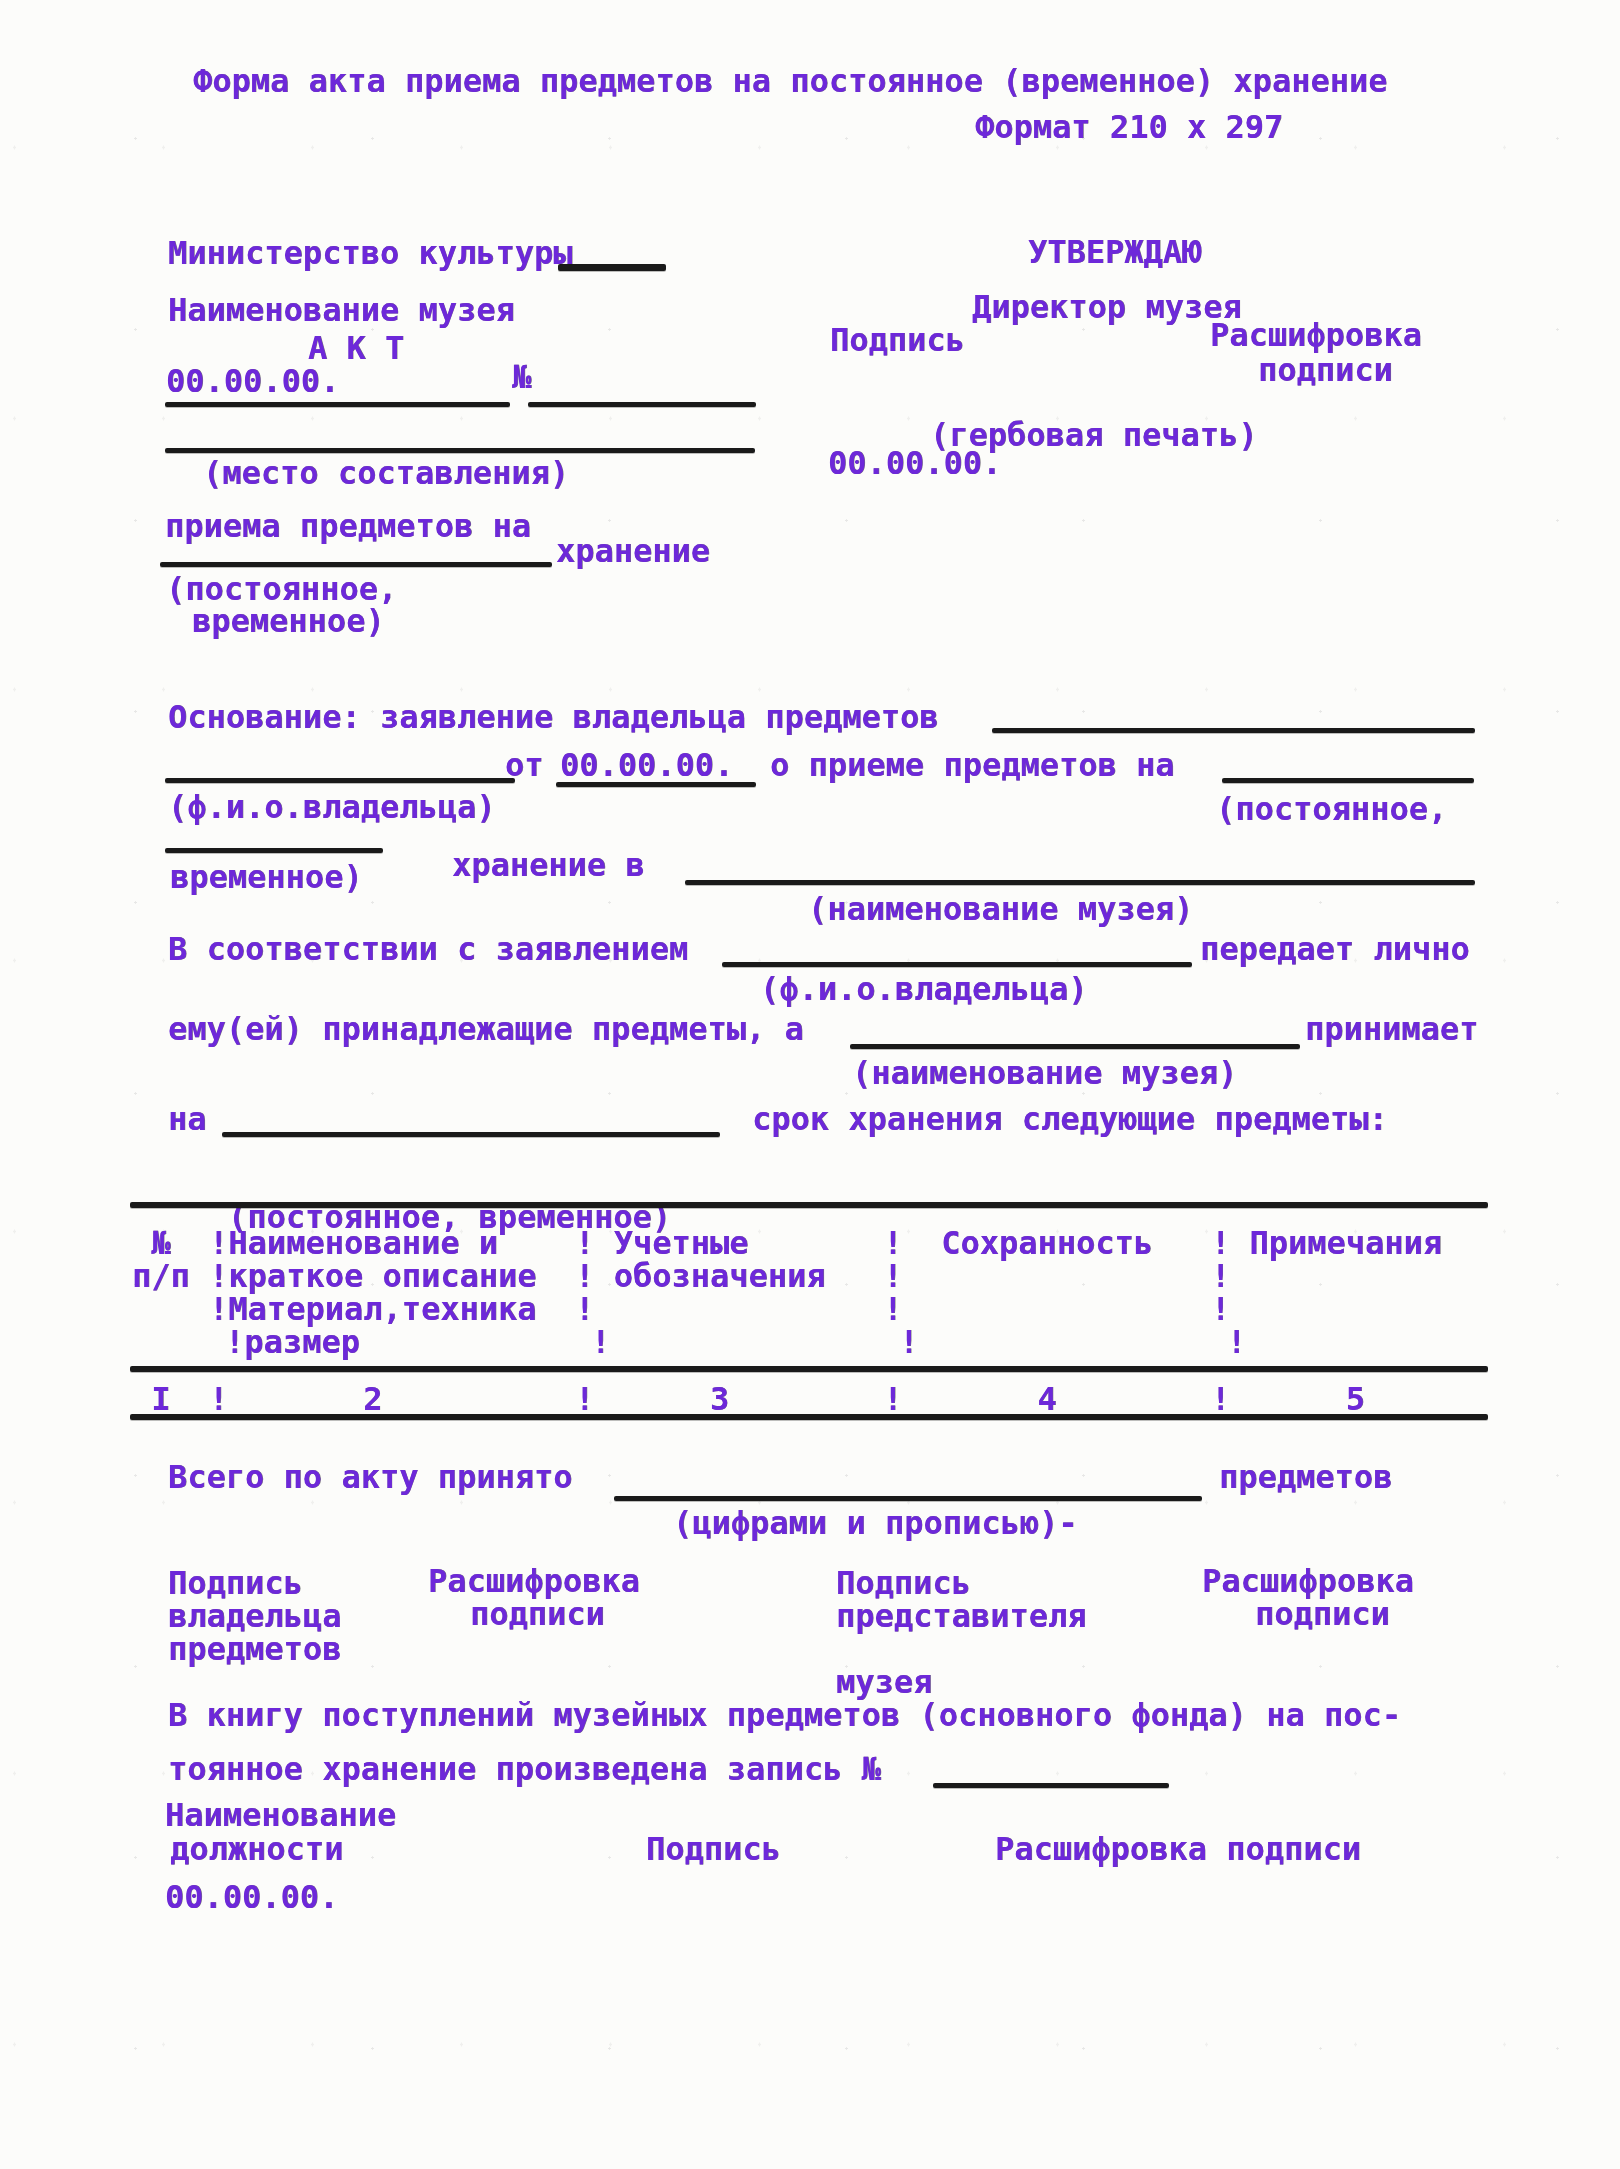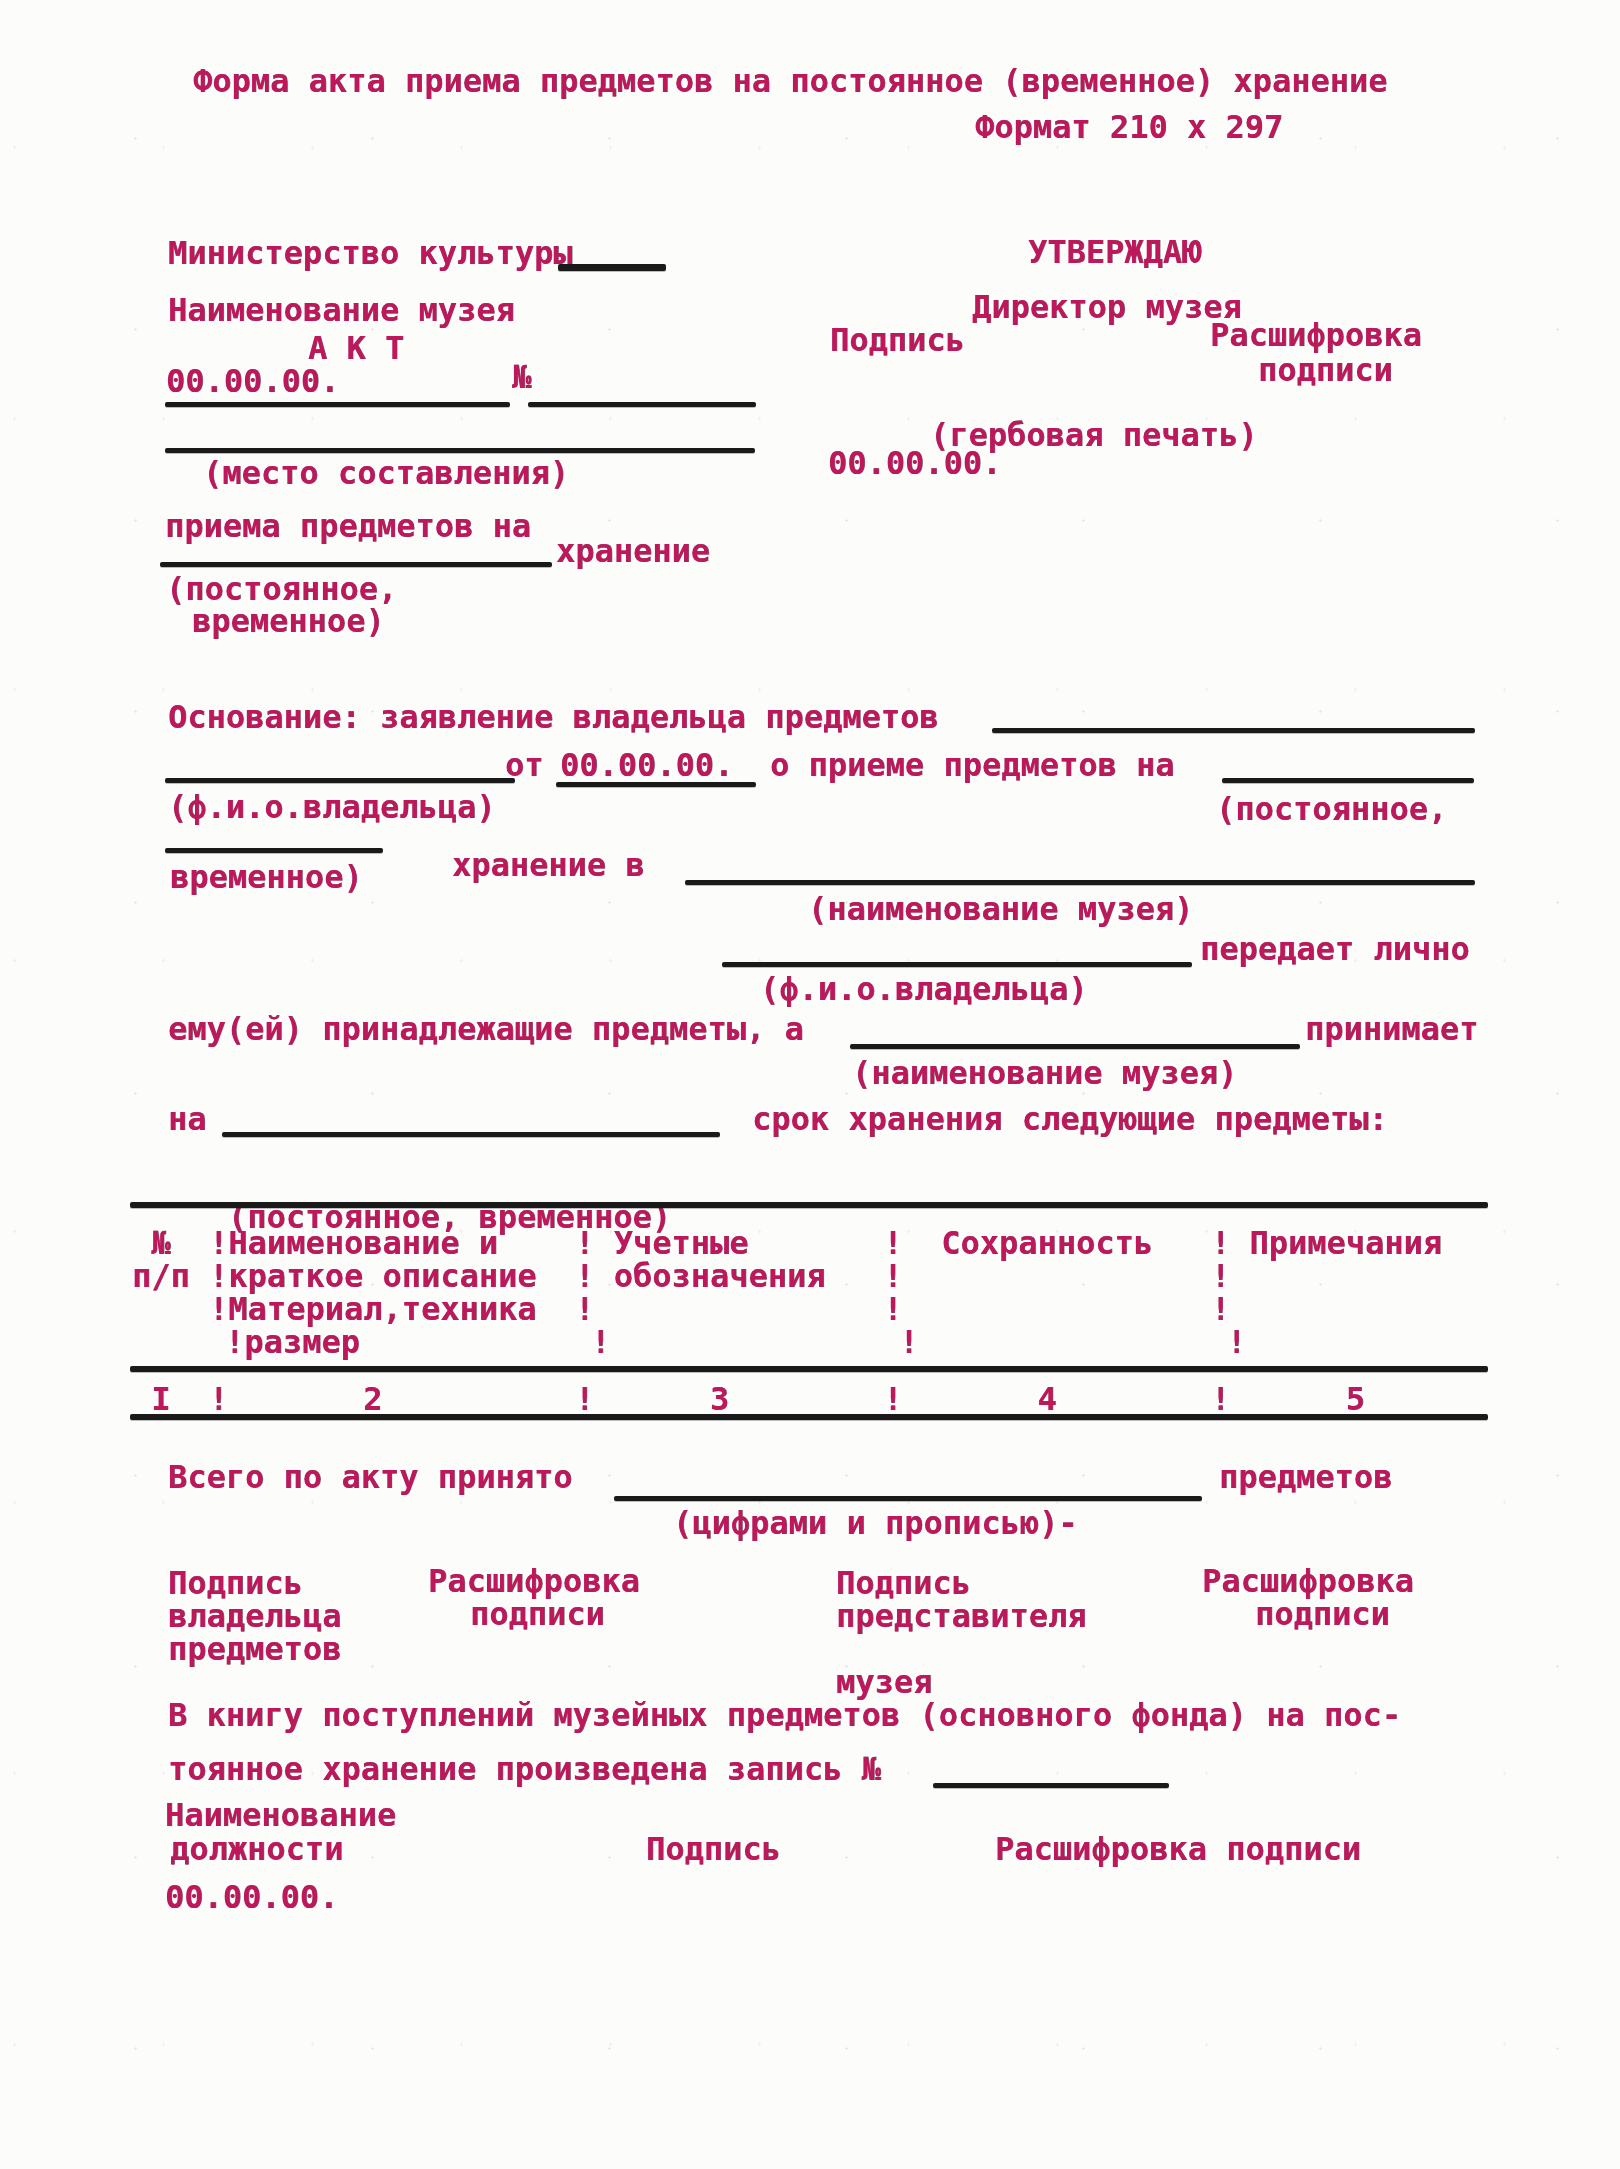--- a/index.html
+++ b/index.html
@@ -3,21 +3,21 @@
 <meta charset="utf-8">
 <style>
   html,body{margin:0;padding:0;background:#8a8a8a;}
   .page{
     position:relative;
     width:1620px;height:2169px;
     margin:0 auto;
     background:#fcfcfa;
     font-family:"DejaVu Sans Mono","Liberation Mono",monospace;
     font-weight:bold;
-    color:#be185d;
+    color:#6d28d9;
     overflow:hidden;
   }
   
   .page::before{
     content:"";position:absolute;inset:0;pointer-events:none;
     background-image:
       radial-gradient(rgba(50,50,50,.10) 1.2px, transparent 1.4px),
       radial-gradient(rgba(50,50,50,.06) 1px, transparent 1.2px);
     background-size:237px 191px,149px 271px;
     background-position:17px 43px,89px 12px;
@@ -82,20 +82,21 @@
   <div class="rule" style="left:1222px;top:778px;width:252px;"></div>
   <div class="t" style="left:168px;top:790px;">(ф.и.о.владельца)</div>
   <div class="t" style="left:1216px;top:792px;">(постоянное,</div>
 
   <div class="rule" style="left:165px;top:848px;width:218px;"></div>
   <div class="t" style="left:170px;top:860px;">временное)</div>
   <div class="t" style="left:452px;top:848px;">хранение в</div>
   <div class="rule" style="left:685px;top:880px;width:790px;"></div>
   <div class="t" style="left:808px;top:892px;">(наименование музея)</div>
 
+  <div class="t" style="left:168px;top:932px;">В соответствии с заявлением</div>
   <div class="rule" style="left:722px;top:962px;width:470px;"></div>
   <div class="t" style="left:1200px;top:932px;">передает лично</div>
   <div class="t" style="left:760px;top:972px;">(ф.и.о.владельца)</div>
 
   <div class="t" style="left:168px;top:1012px;">ему(ей) принадлежащие предметы, а</div>
   <div class="rule" style="left:850px;top:1044px;width:450px;"></div>
   <div class="t" style="left:1305px;top:1012px;">принимает</div>
   <div class="t" style="left:852px;top:1056px;">(наименование музея)</div>
 
   <div class="t" style="left:168px;top:1102px;">на</div>

